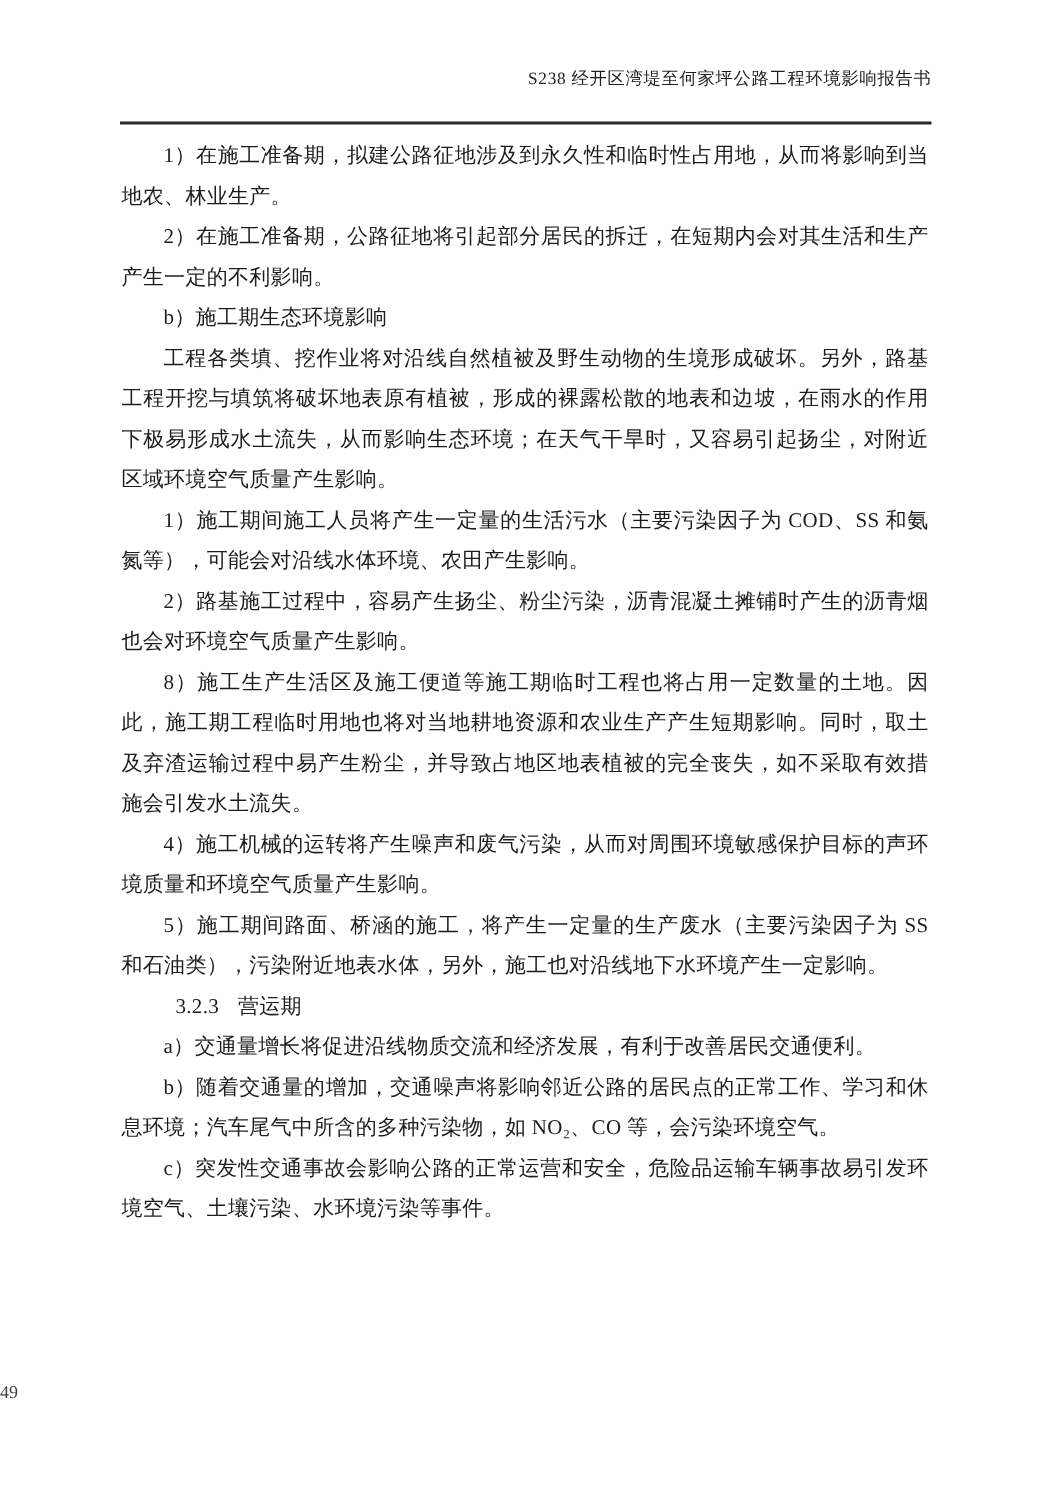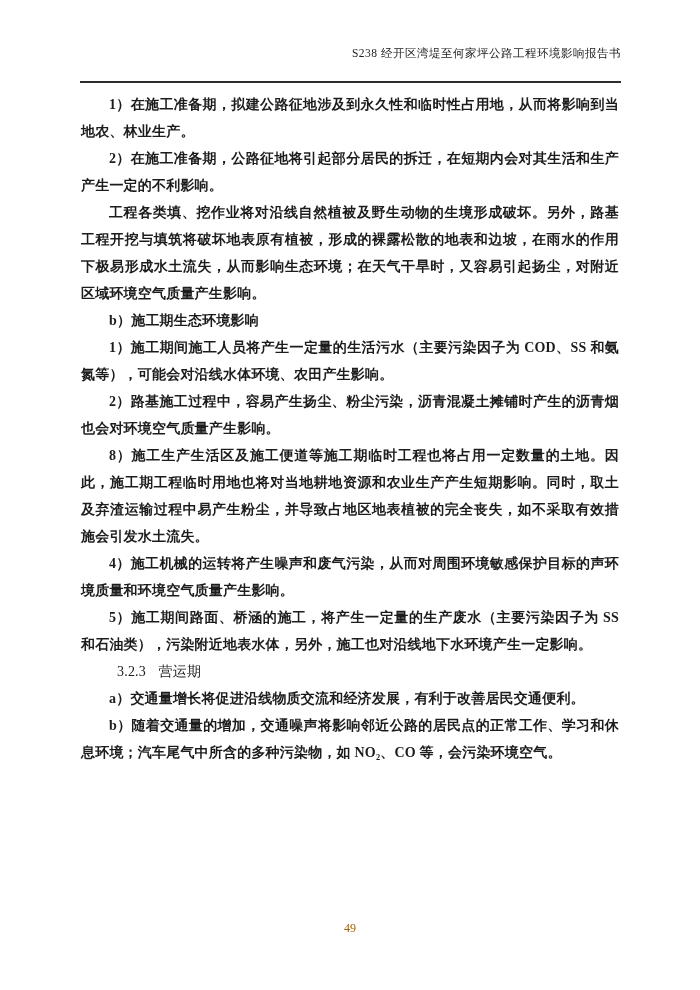--- a/index.html
+++ b/index.html
@@ -36,67 +36,67 @@
     right: 81px;
     font-size: 14px;
     line-height: 27px;
     text-align: justify;
     text-align-last: left;
   }
   .para {
     margin: 0;
     text-indent: 2em;
     letter-spacing: 0.2px;
-    font-weight: bold;
   }
   .heading {
     margin: 0;
     text-indent: 0;
     letter-spacing: 0.2px;
   }
   .heading .h-num {
     margin-right: 0.9em;
     margin-left: 36px;
   }
   .footer {
     position: absolute;
     top: 920px;
     left: 0;
     right: 0;
-    text-align: center;
+    text-align: left;
     font-size: 12px;
     line-height: 16px;
-    color: #a16207;
+    color: #404040;
   }
 </style>
 </head>
 <body>
 
 <div class="page">
 
   <div class="header">
     <span>S238 经开区湾堤至何家坪公路工程环境影响报告书</span>
   </div>
 
   <div class="content">
     <p class="para">1）在施工准备期，拟建公路征地涉及到永久性和临时性占用地，从而将影响到当地农、林业生产。</p>
     <p class="para">2）在施工准备期，公路征地将引起部分居民的拆迁，在短期内会对其生活和生产产生一定的不利影响。</p>
+    <p class="para">b）施工期生态环境影响</p>
     <p class="para">工程各类填、挖作业将对沿线自然植被及野生动物的生境形成破坏。另外，路基工程开挖与填筑将破坏地表原有植被，形成的裸露松散的地表和边坡，在雨水的作用下极易形成水土流失，从而影响生态环境；在天气干旱时，又容易引起扬尘，对附近区域环境空气质量产生影响。</p>
-    <p class="para">b）施工期生态环境影响</p>
     <p class="para">1）施工期间施工人员将产生一定量的生活污水（主要污染因子为 COD、SS 和氨氮等），可能会对沿线水体环境、农田产生影响。</p>
     <p class="para">2）路基施工过程中，容易产生扬尘、粉尘污染，沥青混凝土摊铺时产生的沥青烟也会对环境空气质量产生影响。</p>
     <p class="para">8）施工生产生活区及施工便道等施工期临时工程也将占用一定数量的土地。因此，施工期工程临时用地也将对当地耕地资源和农业生产产生短期影响。同时，取土及弃渣运输过程中易产生粉尘，并导致占地区地表植被的完全丧失，如不采取有效措施会引发水土流失。</p>
     <p class="para">4）施工机械的运转将产生噪声和废气污染，从而对周围环境敏感保护目标的声环境质量和环境空气质量产生影响。</p>
     <p class="para">5）施工期间路面、桥涵的施工，将产生一定量的生产废水（主要污染因子为 SS 和石油类），污染附近地表水体，另外，施工也对沿线地下水环境产生一定影响。</p>
 
     <p class="heading">
       <span class="h-num">3.2.3</span><span class="h-title">营运期</span>
     </p>
 
     <p class="para">a）交通量增长将促进沿线物质交流和经济发展，有利于改善居民交通便利。</p>
     <p class="para">b）随着交通量的增加，交通噪声将影响邻近公路的居民点的正常工作、学习和休息环境；汽车尾气中所含的多种污染物，如 NO₂、CO 等，会污染环境空气。</p>
+    <p class="para">c）突发性交通事故会影响公路的正常运营和安全，危险品运输车辆事故易引发环境空气、土壤污染、水环境污染等事件。</p>
   </div>
 
   <div class="footer">
     <span>49</span>
   </div>
 
 </div>
 
 </body></html>

